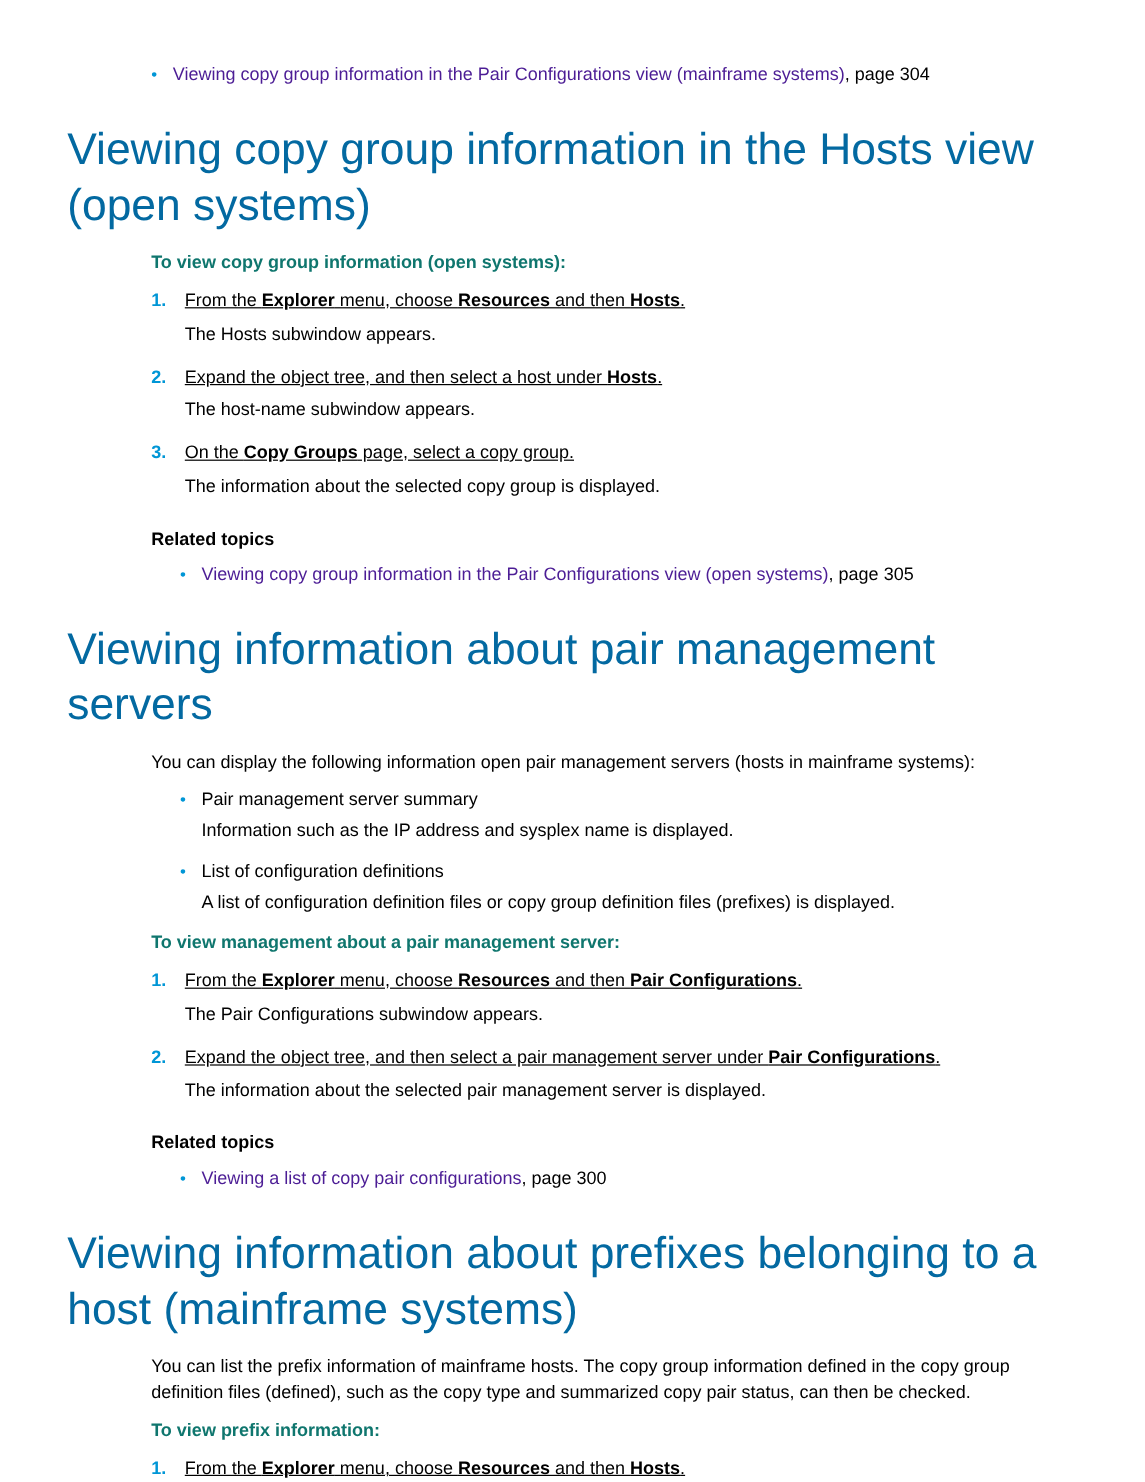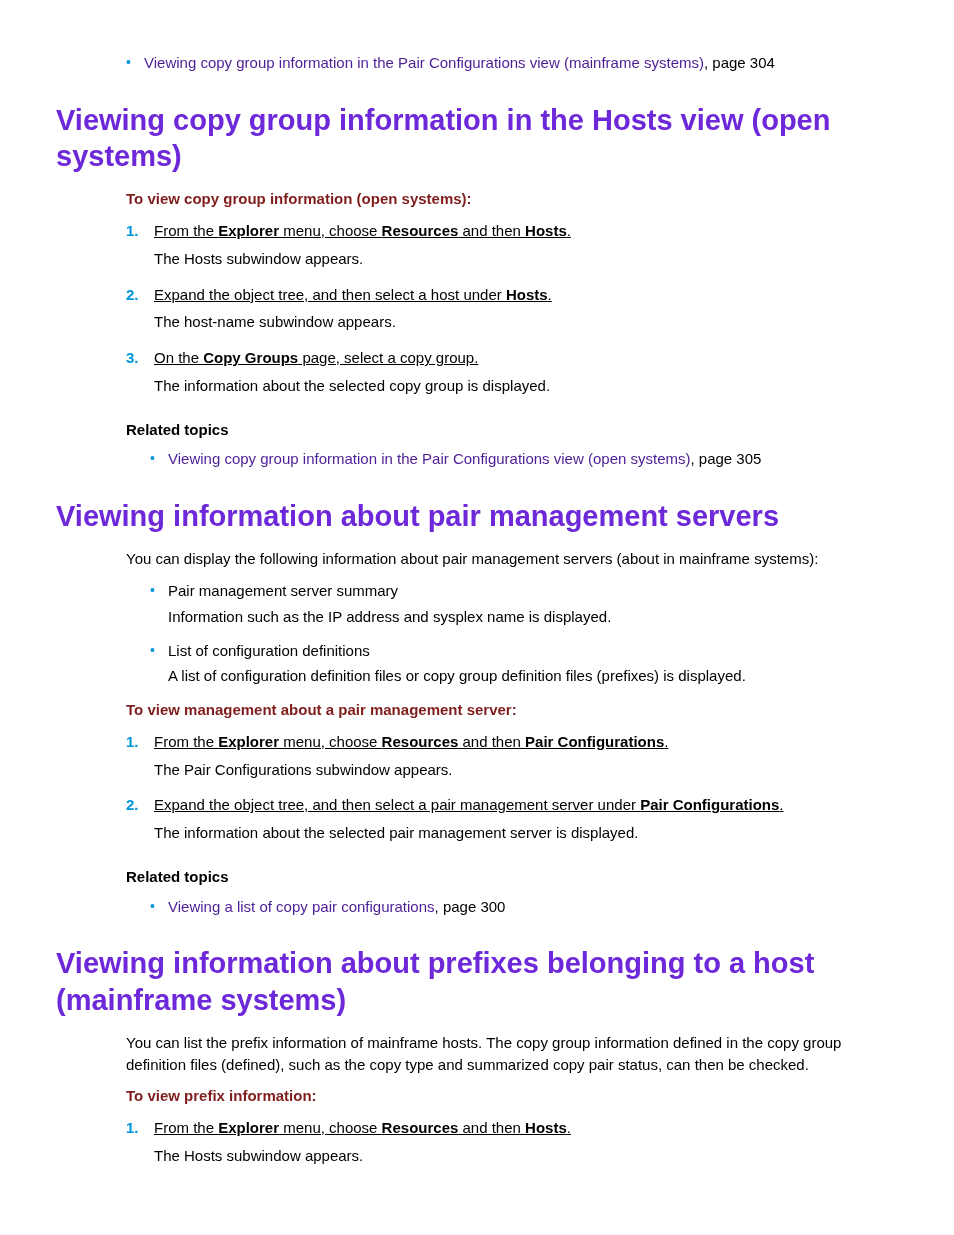--- a/index.html
+++ b/index.html
@@ -12,28 +12,28 @@
     box-sizing: border-box;
     line-height: 1.45;
   }
   .link { color: #4c1d95; }
   .bullet-row { display: flex; margin: 4px 0 4px 70px; }
   .bullet-row.indent2 { margin-left: 94px; }
   .bullet-dot { color: #0096d6; width: 18px; flex-shrink: 0; font-size: 14px; line-height: 1.5; }
   .bullet-body { flex: 1; }
   h2.section {
     font-family: Arial, Helvetica, sans-serif;
-    font-weight: 700;
-    font-size: 29px;
-    color: #6d28d9;
+    font-weight: 400;
+    font-size: 37px;
+    color: #0369a1;
     margin: 28px 0 14px 0;
     line-height: 1.25;
   }
   .proc-title {
-    color: #7f1d1d;
+    color: #0f766e;
     font-weight: bold;
     margin: 10px 0 10px 70px;
     font-size: 15px;
   }
   .ol-row { display: flex; margin: 4px 0 4px 70px; }
   .ol-num { color: #0096d6; font-weight: bold; width: 28px; flex-shrink: 0; }
   .ol-body { flex: 1; text-decoration: underline; }
   .sub-line { margin: 6px 0 14px 98px; }
   .bold { font-weight: bold; }
   .italic { }
@@ -86,21 +86,21 @@
 <div class="related-title">Related topics</div>
 <div class="bullet-row indent2">
   <div class="bullet-dot">•</div>
   <div class="bullet-body">
     <span class="link">Viewing copy group information in the Pair Configurations view (open systems)</span><span>, page 305</span>
   </div>
 </div>
 
 <h2 class="section">Viewing information about pair management servers</h2>
 
-<div class="intro-para">You can display the following information about pair management servers (about in mainframe systems):</div>
+<div class="intro-para">You can display the following information open pair management servers (hosts in mainframe systems):</div>
 
 <div class="bullet-row indent2">
   <div class="bullet-dot">•</div>
   <div class="bullet-body">Pair management server summary</div>
 </div>
 <div class="bullet-sub">Information such as the IP address and sysplex name is displayed.</div>
 
 <div class="bullet-row indent2">
   <div class="bullet-dot">•</div>
   <div class="bullet-body">List of configuration definitions</div>

